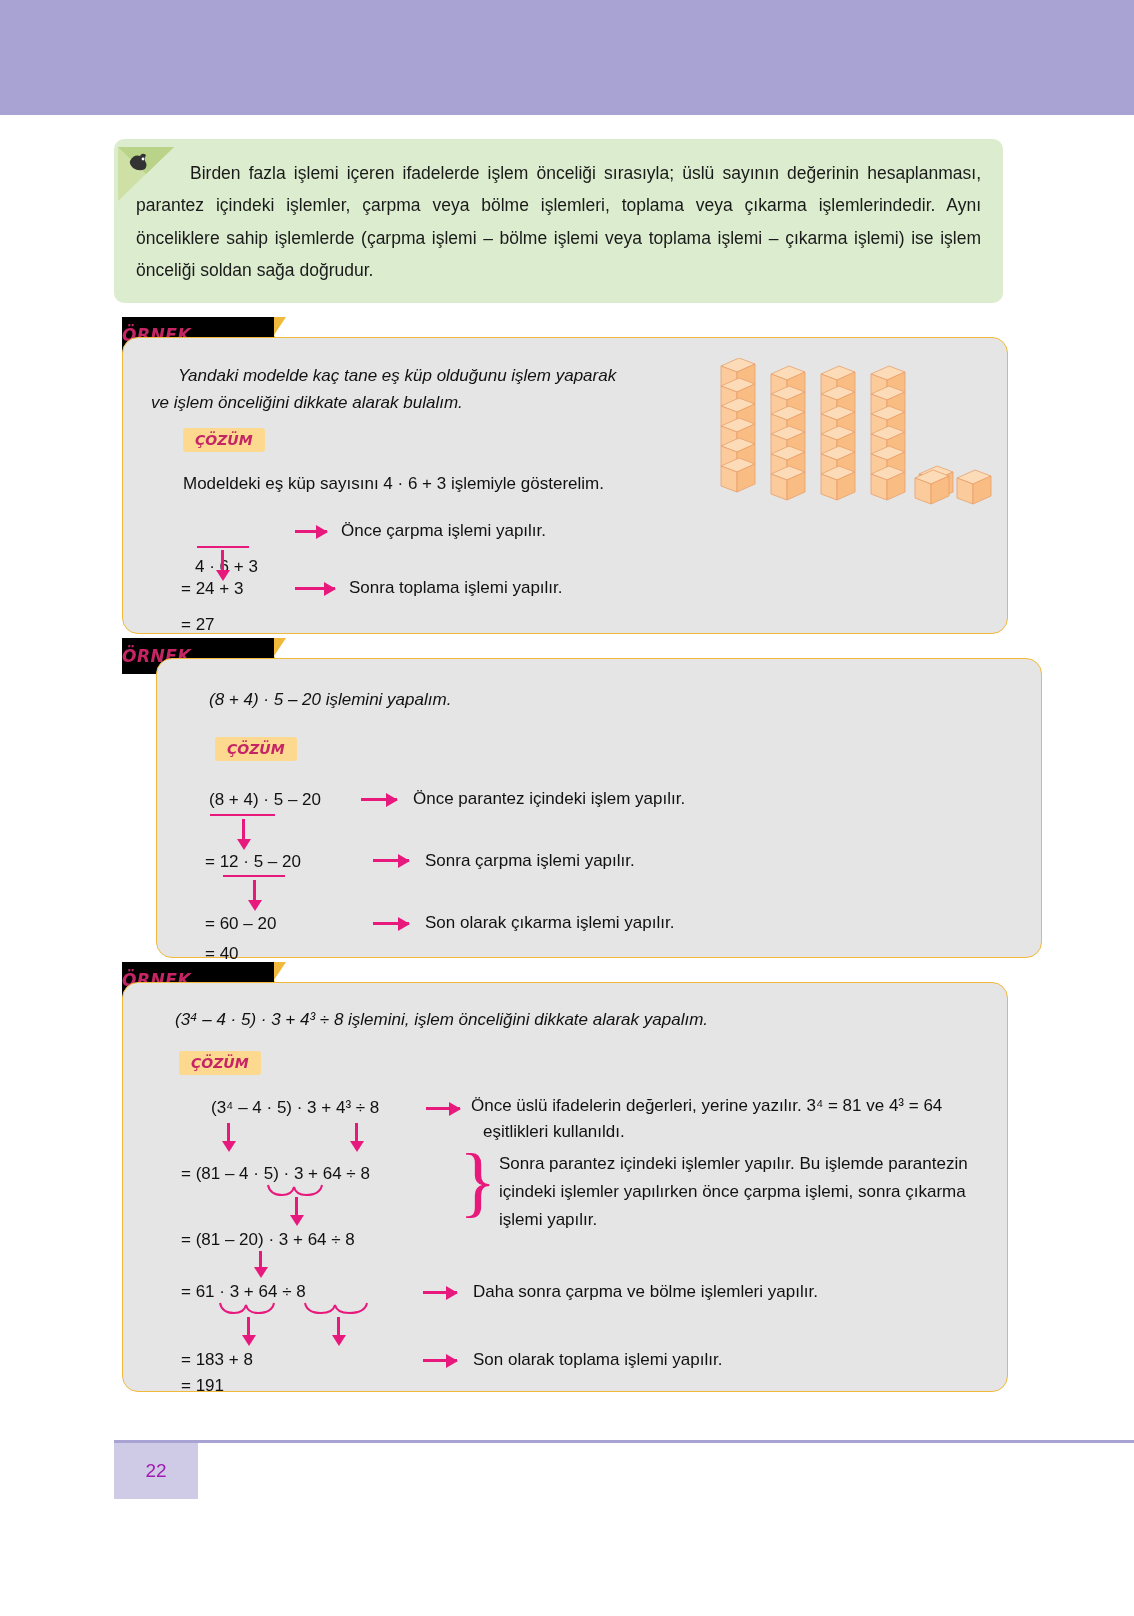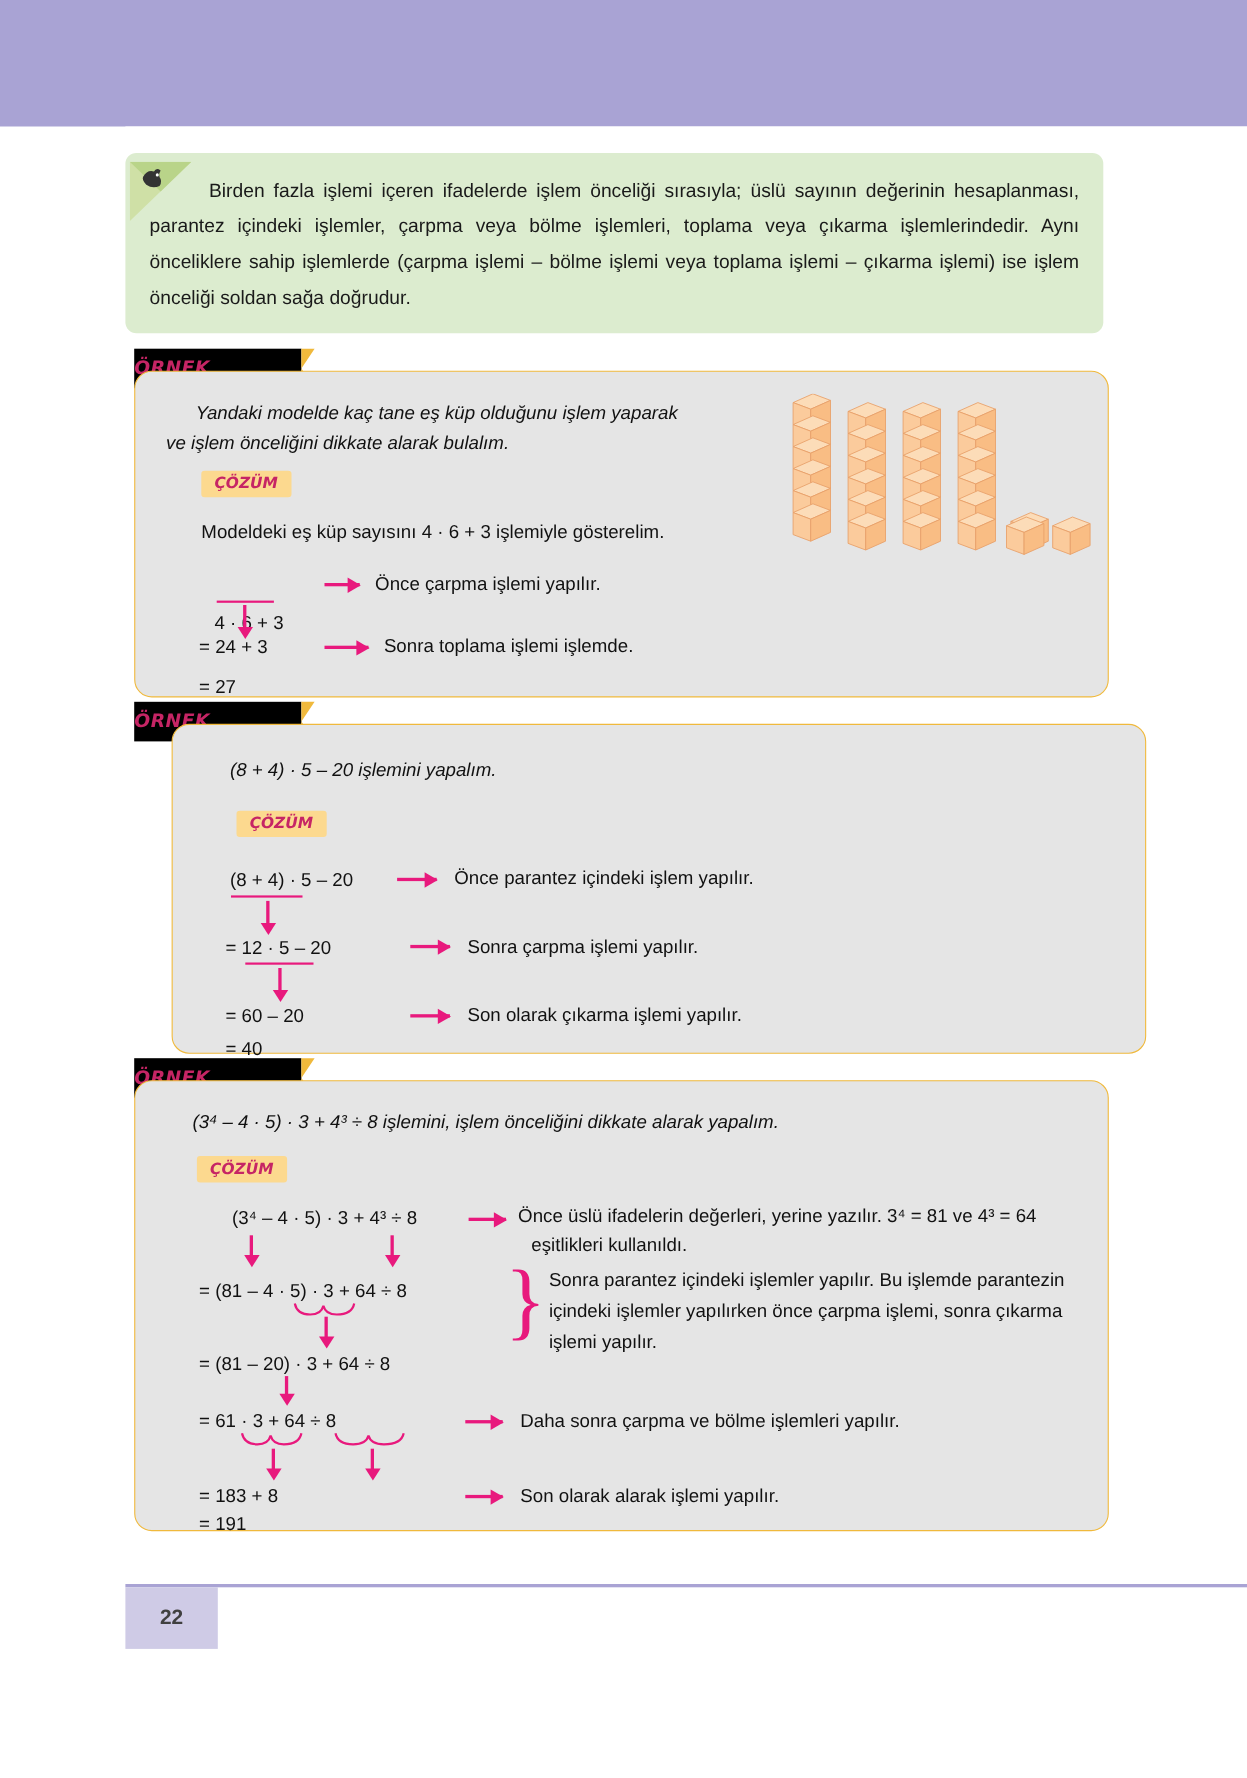--- a/index.html
+++ b/index.html
@@ -182,22 +182,22 @@
     top: 1443px;
     width: 84px;
     height: 56px;
     background: #cfcbe6;
     display: flex;
     align-items: center;
     justify-content: center;
   }
   .footer-num {
     font-size: 19px;
-    font-weight: bold;
-    color: #404040;
+    font-weight: normal;
+    color: #a21caf;
   }
   .brace {
     position: absolute;
     color: #e8197d;
     font-size: 78px;
     line-height: 1;
     font-family: "Liberation Serif", serif;
   }
 </style>
 </head>
@@ -234,21 +234,21 @@
       <div class="txt" style="left:60px; top:133px;">Modeldeki eş küp sayısını 4 · 6 + 3 işlemiyle gösterelim.</div>
 
       <div class="txt" style="left:72px; top:181px;margin-top:35px;">4 · 6 + 3</div>
       <div class="underline-pink" style="left:74px; top:208px; width:52px;"></div>
       <div class="arrow-right" style="left:172px; top:192px; width:32px;"></div>
       <div class="txt" style="left:218px; top:180px;">Önce çarpma işlemi yapılır.</div>
       <div class="arrow-down" style="left:98px; top:212px; height:22px;"></div>
 
       <div class="txt" style="left:58px; top:238px;">=  24 + 3</div>
       <div class="arrow-right" style="left:172px; top:249px; width:40px;"></div>
-      <div class="txt" style="left:226px; top:237px;">Sonra toplama işlemi işlemde.</div>
+      <div class="txt" style="left:226px; top:237px;">Sonra toplama işlemi yapılır.</div>
 
       <div class="txt" style="left:58px; top:274px;">=  27</div>
 
       <div class="model" style="left:592px; top:20px; width:280px; height:175px;">
         <svg width="280" height="175" viewBox="0 0 280 175">
           <defs>
             <g id="cube">
               <polygon points="0,8 18,0 34,6 16,14" fill="#fcdcb8" stroke="#e8a06a" stroke-width="0.8"></polygon>
               <polygon points="0,8 16,14 16,34 0,28" fill="#fbcb9c" stroke="#e8a06a" stroke-width="0.8"></polygon>
               <polygon points="16,14 34,6 34,26 16,34" fill="#f9bd84" stroke="#e8a06a" stroke-width="0.8"></polygon>
@@ -373,21 +373,21 @@
       <svg style="position:absolute; left:180px; top:318px;" width="72" height="18">
         <path d="M2 2 q2 10 16 10 q12 0 14 -8 q2 8 14 8 q16 0 18 -10" stroke="#e8197d" fill="none" stroke-width="2"></path>
       </svg>
       <div class="arrow-down" style="left:124px; top:334px; height:20px;"></div>
       <div class="arrow-down" style="left:214px; top:334px; height:20px;"></div>
       <div class="arrow-right" style="left:300px; top:308px; width:34px;"></div>
       <div class="txt" style="left:350px; top:296px;">Daha sonra çarpma ve bölme işlemleri yapılır.</div>
 
       <div class="txt" style="left:58px; top:364px;">=     183   +    8</div>
       <div class="arrow-right" style="left:300px; top:376px; width:34px;"></div>
-      <div class="txt" style="left:350px; top:364px;">Son olarak alarak işlemi yapılır.</div>
+      <div class="txt" style="left:350px; top:364px;">Son olarak toplama işlemi yapılır.</div>
 
       <div class="txt" style="left:58px; top:390px;">=     191</div>
     </div>
 
   </div>
 
   <div class="footer-bar"></div>
   <div class="footer-box">
     <span class="footer-num">22</span>
   </div>

